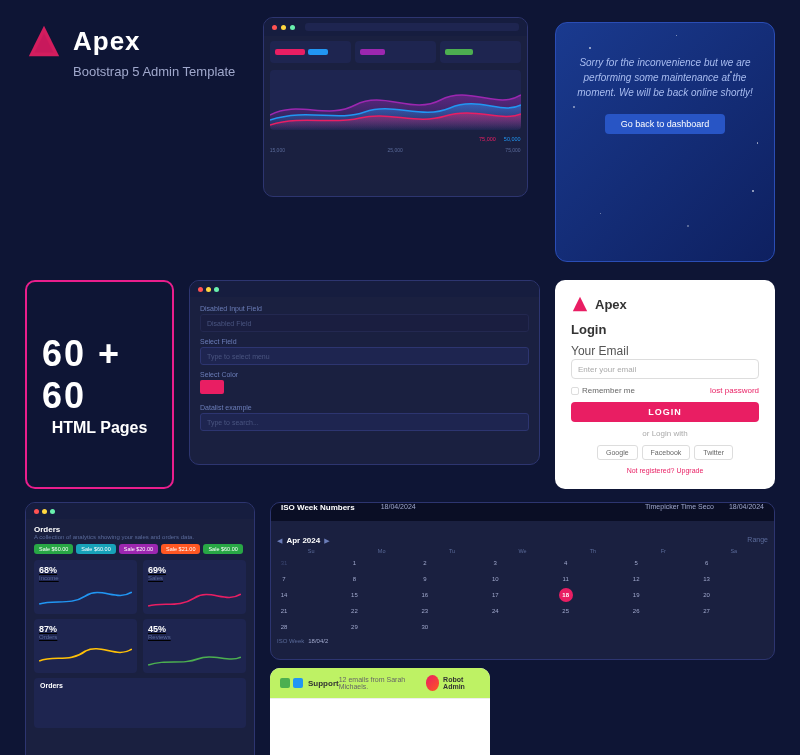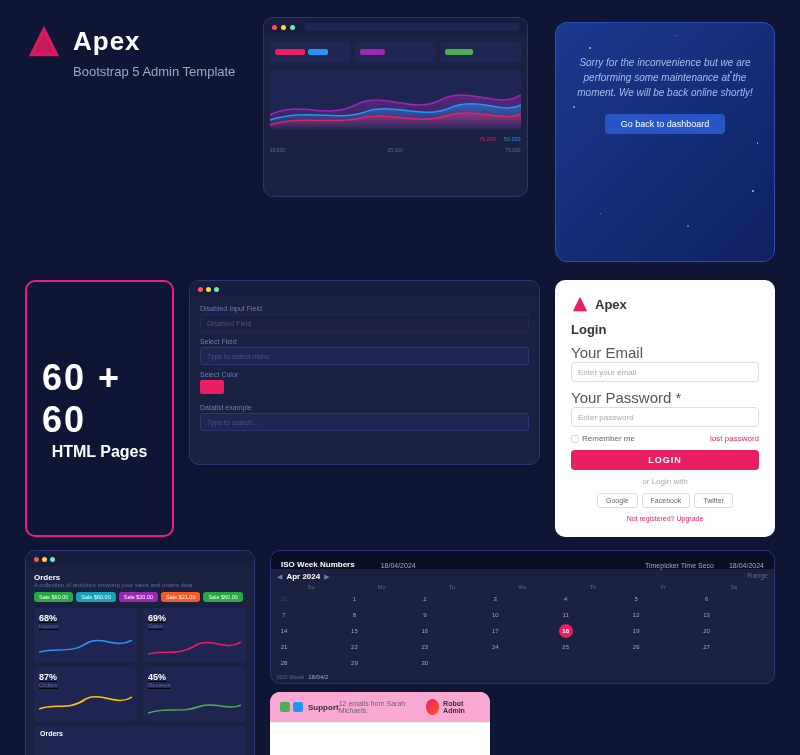--- a/index.html
+++ b/index.html
@@ -305,21 +305,21 @@
     }
 
     .login-logo {
       display: flex;
       align-items: center;
       gap: 6px;
       margin-bottom: 2px;
     }
 
     .login-label {
-      font-size: 15px;
+      font-size: 12px;
       color: #555;
       margin-bottom: 1px;
     }
 
     .login-input {
       border: 1px solid #ddd;
       border-radius: 4px;
       height: 20px;
       width: 100%;
       display: flex;
@@ -470,33 +470,33 @@
       border-radius: 10px;
       border: 1.5px solid #2d3570;
       overflow: hidden;
       height: 175px;
     }
 
     .calendar-header-bar {
       background: #0a0e25;
       height: 18px;
       display: flex;
-      align-items: flex-end;
+      align-items: flex-start;
       padding: 0 10px;
       gap: 11px;
     }
 
     .calendar-title {
       font-size: 8px;
       color: #fff;
       font-weight: 600;
     }
 
     .calendar-body {
-      padding: 3px 6px;
+      padding: 15px 6px;
     }
 
     .cal-grid {
       display: grid;
       grid-template-columns: repeat(7, 1fr);
       gap: 2px;
     }
 
     .cal-day-header {
       font-size: 5.5px;
@@ -529,21 +529,21 @@
     .support-card {
       width: 220px;
       background: #fff;
       border-radius: 10px;
       overflow: hidden;
       height: 210px;
       flex-shrink: 0;
     }
 
     .support-header {
-      background: #f9a8d4;
+      background: #bef264;
       padding: 7px 10px;
       display: flex;
       align-items: center;
       justify-content: space-between;
       border-bottom: 1px solid #eee;
     }
 
     .support-logo-area {
       display: flex;
       align-items: center;
@@ -741,26 +741,20 @@
         </svg>
         <span style="font-size:13px;font-weight:700;color:#333;">Apex</span>
       </div>
       <div style="font-size:13px;font-weight:700;color:#333;">Login</div>
       <div>
         <div class="login-label">Your Email</div>
         <div class="login-input">
           <span class="login-input-text">Enter your email</span>
         </div>
       </div>
-      <div>
-        <div class="login-label">Your Password *</div>
-        <div class="login-input">
-          <span class="login-input-text">Enter password</span>
-        </div>
-      </div>
       <div style="display:flex;justify-content:space-between;align-items:center;">
         <div style="display:flex;align-items:center;gap:3px;">
           <div style="width:8px;height:8px;border:1px solid #ddd;border-radius:2px;"></div>
           <span style="font-size:8px;color:#666;">Remember me</span>
         </div>
         <span style="font-size:8px;color:#e91e63;">lost password</span>
       </div>
       <div class="login-btn">LOGIN</div>
       <div class="login-divider">or Login with</div>
       <div class="login-social">

